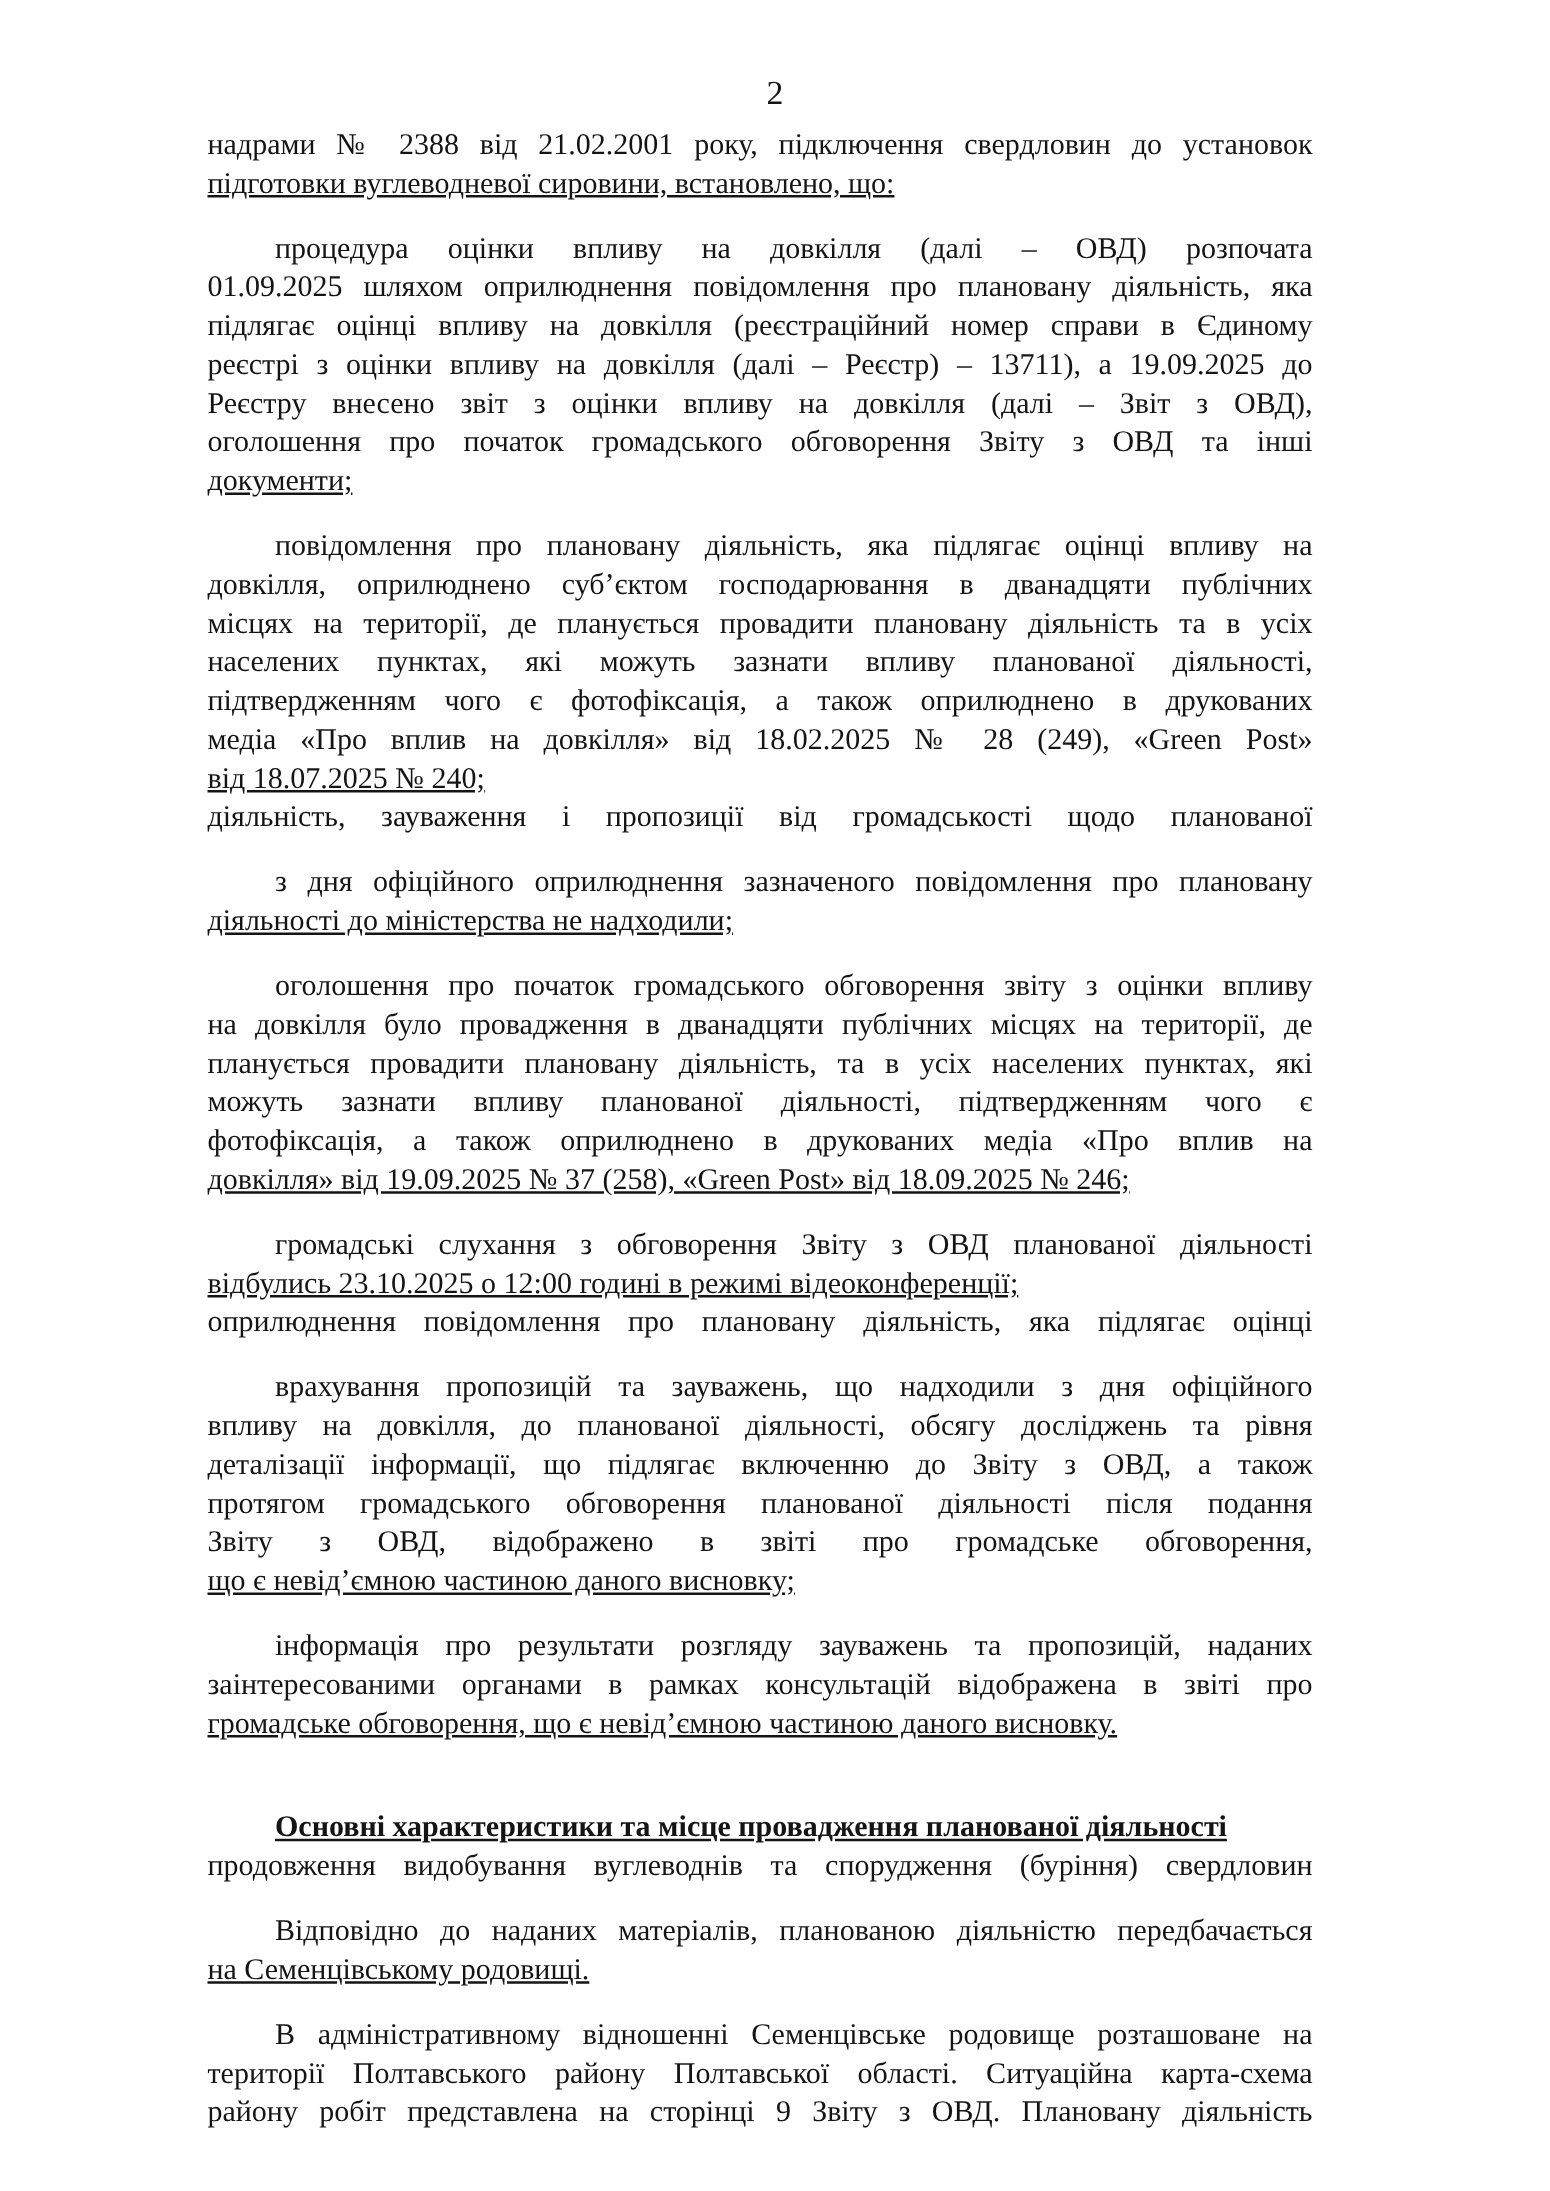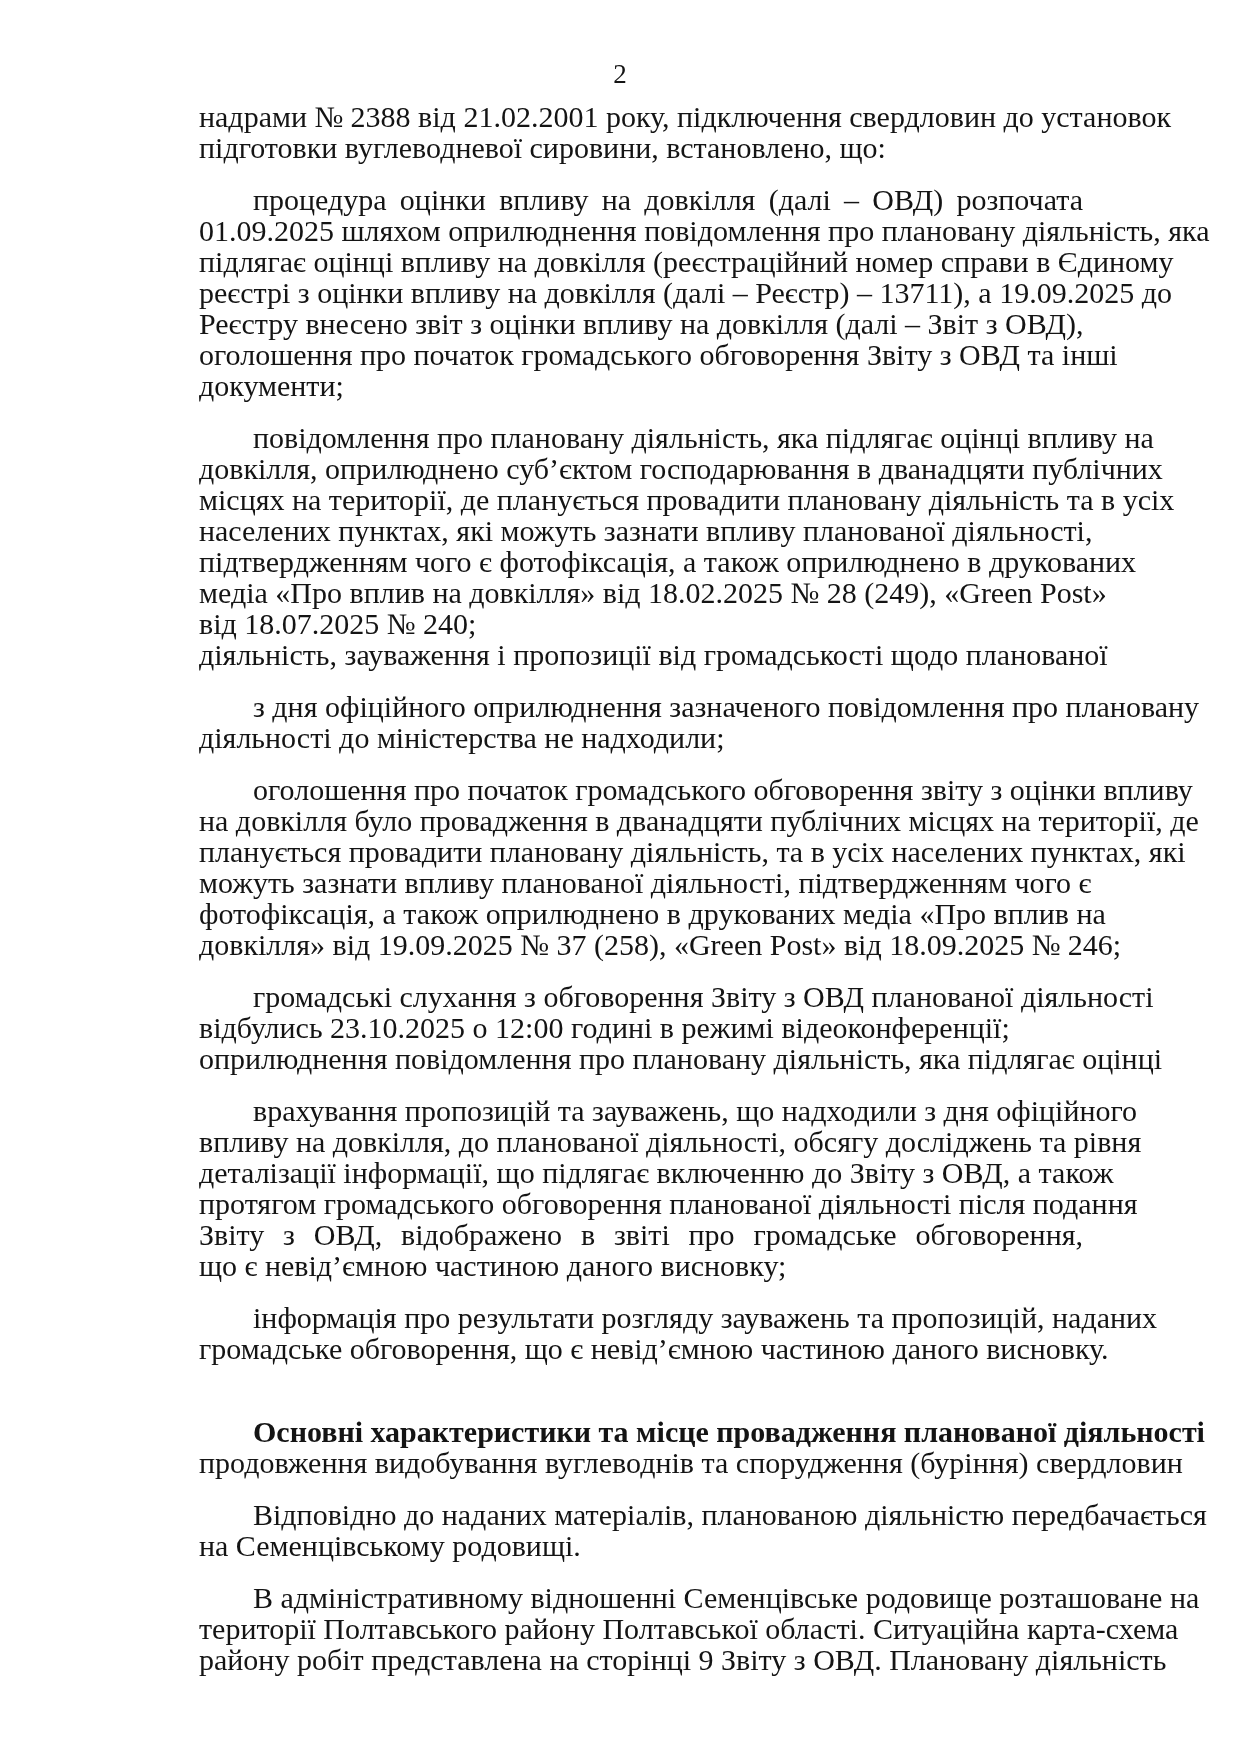--- a/index.html
+++ b/index.html
@@ -1,23 +1,23 @@
 <!DOCTYPE html>
 <html><head>
 <meta charset="utf-8">
 <style>
   html, body { margin: 0; padding: 0; background: #ffffff; }
   body { width: 1240px; height: 1753px; position: relative; overflow: hidden;
          font-family: "Liberation Serif", "DejaVu Serif", serif; color: #141414; }
   .page-number { position: absolute; top: 58px; left: 0; width: 1240px; text-align: center;
                  font-size: 27px; line-height: 32px; }
-  .body-text { position: absolute; left: 199px; top: 101px; width: 884px; font-size: 30px; }
+  .body-text { position: absolute; left: 166px; top: 101px; width: 884px; font-size: 24px; }
   .line { display: block; height: 31px; line-height: 31px; white-space: nowrap; text-align: justify;
           text-align-last: justify; overflow: visible; }
-  .line.last { text-align-last: left; }
+  .line.last { text-align-last: left; text-decoration: underline; }
   .line.indent { padding-left: 54px; margin-top: 21px; }
   .gap { display: block; height: 31px; }
   .heading { font-weight: bold; }
 </style>
 </head>
 <body>
 
 <div class="page-number">2</div>
 
 <div class="body-text">
@@ -65,20 +65,21 @@
         <div class="line">оприлюднення повідомлення про плановану діяльність, яка підлягає оцінці</div>
         <div class="line indent">врахування пропозицій та зауважень, що надходили з дня офіційного</div>
         <div class="line">впливу на довкілля, до планованої діяльності, обсягу досліджень та рівня</div>
         <div class="line">деталізації інформації, що підлягає включенню до Звіту з ОВД, а також</div>
         <div class="line">протягом громадського обговорення планованої діяльності після подання</div>
         <div class="line">Звіту з ОВД, відображено в звіті про громадське обговорення,</div>
         <div class="line last">що є невід’ємною частиною даного висновку;</div>
       </div>
       <div>
         <div class="line indent">інформація про результати розгляду зауважень та пропозицій, наданих</div>
+        <div class="line">заінтересованими органами в рамках консультацій відображена в звіті про</div>
         <div class="line last">громадське обговорення, що є невід’ємною частиною даного висновку.</div>
       </div>
     </div>
   <div class="gap"></div>
   <div class="line last indent heading" style="text-align:right;">Основні характеристики та місце провадження планованої діяльності</div>
   <div id="section-paragraphs">
       <div>
         <div class="line">продовження видобування вуглеводнів та спорудження (буріння) свердловин</div>
         <div class="line indent">Відповідно до наданих матеріалів, планованою діяльністю передбачається</div>
         <div class="line last">на Семенцівському родовищі.</div>

